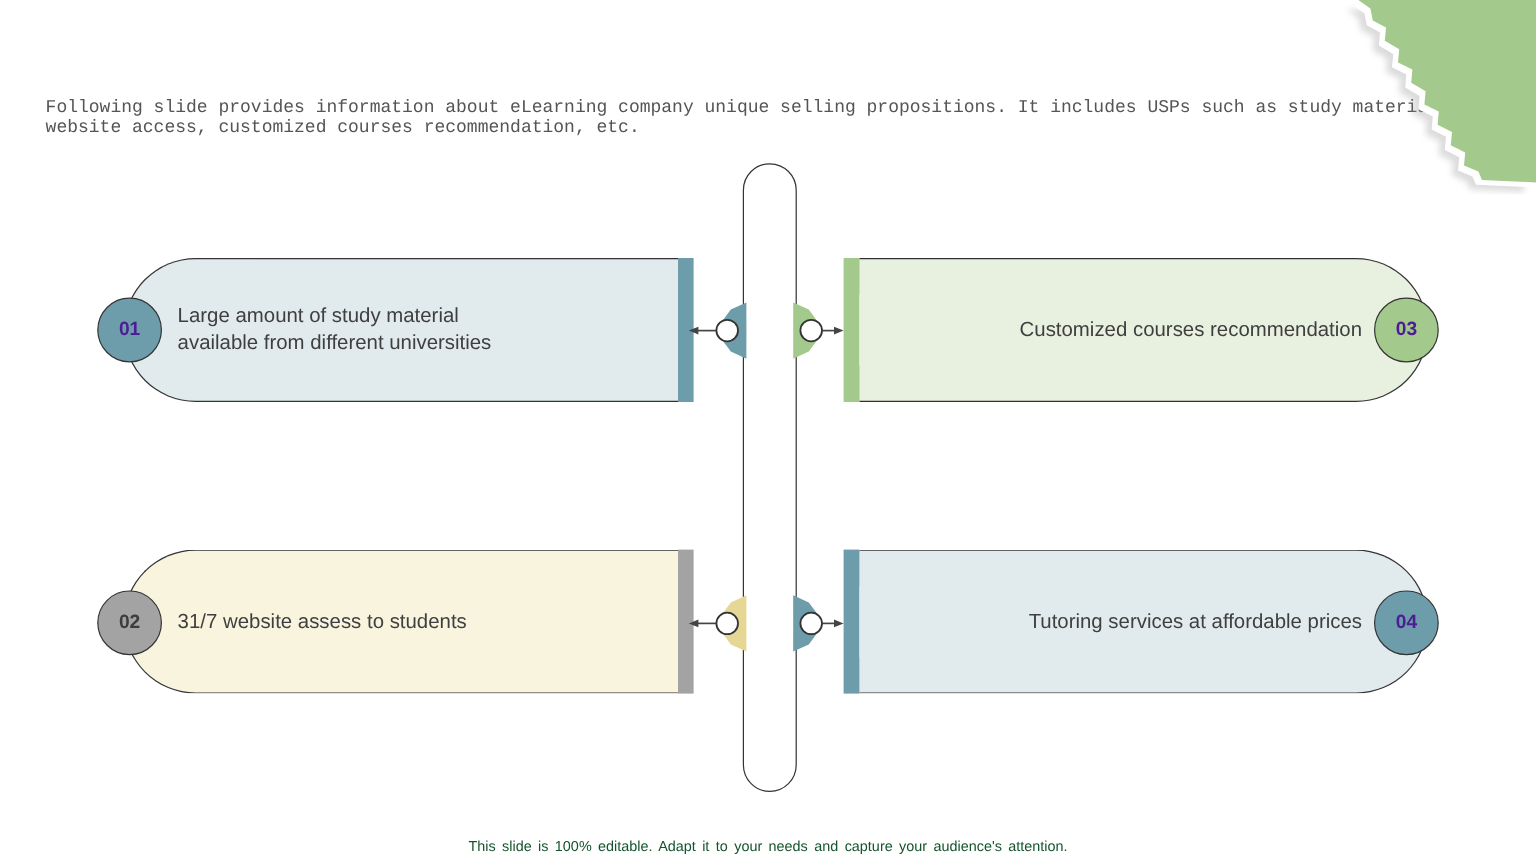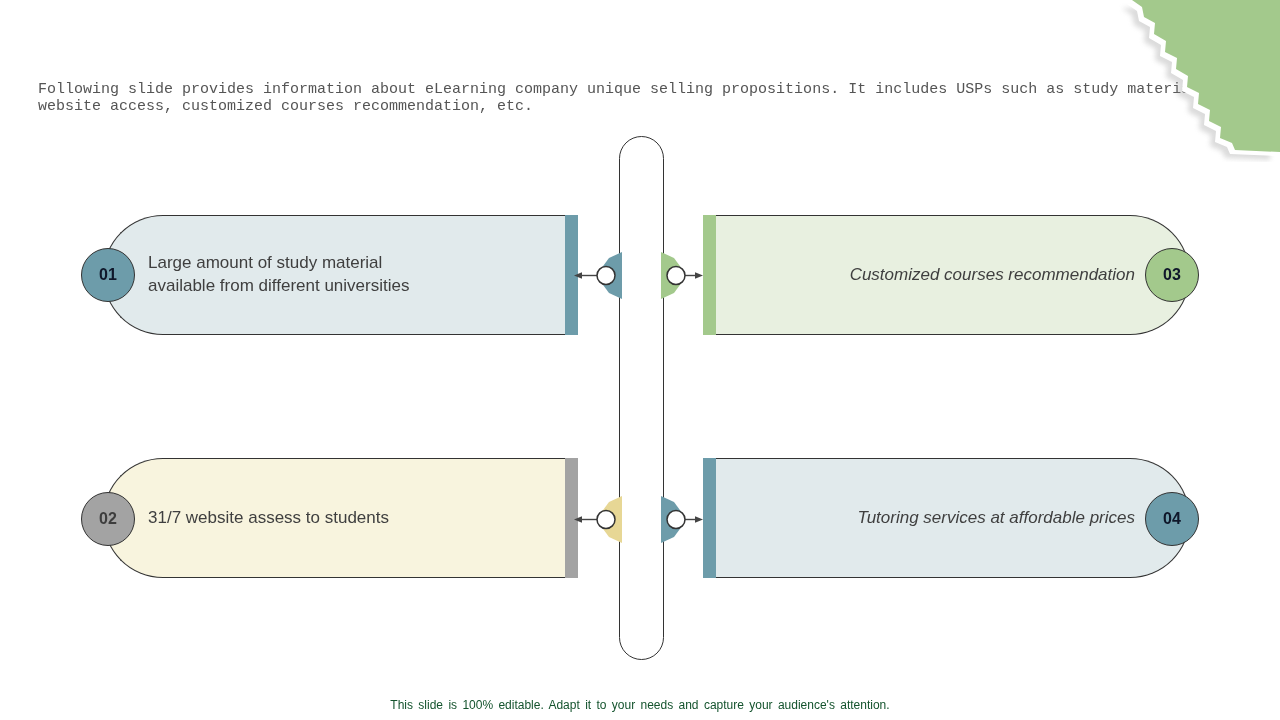--- a/index.html
+++ b/index.html
@@ -24,28 +24,28 @@
   .card-body{
     position:absolute;box-sizing:border-box;border:1.2px solid #333333;
   }
   .card-body.left-round{border-radius:60px 0 0 60px;border-right:none;}
   .card-body.right-round{border-radius:0 60px 60px 0;border-left:none;}
   .edge-bar{position:absolute;width:13px;height:120px;}
   .num-circle{
     position:absolute;width:54px;height:54px;border-radius:50%;
     border:1.3px solid #333333;box-sizing:border-box;
     display:flex;align-items:center;justify-content:center;
-    font-size:16px;font-weight:700;color:#0f172a;
+    font-size:16px;font-weight:700;color:#4c1d95;
   }
   .num-dark{color:#3d3d3d;}
   .card-text{
     position:absolute;height:120px;display:flex;flex-direction:column;justify-content:center;
     font-size:17px;color:#3f3f3f;line-height:1.35;
   }
-  .card-text.align-right{text-align:right;font-style:italic;}
+  .card-text.align-right{text-align:right;}
   
   .bg-teal{background:#6d9caa;}
   .bg-teal-light{background:#e1eaec;}
   .bg-yellow{background:#a3a3a3;}
   .bg-yellow-light{background:#f8f4de;}
   .bg-green{background:#a3c98c;}
   .bg-green-light{background:#e8f0e0;}
   .connector{position:absolute;width:52px;height:47px;overflow:visible;}
   .footer{
     position:absolute;left:0;top:698px;width:100%;text-align:center;margin:0;

